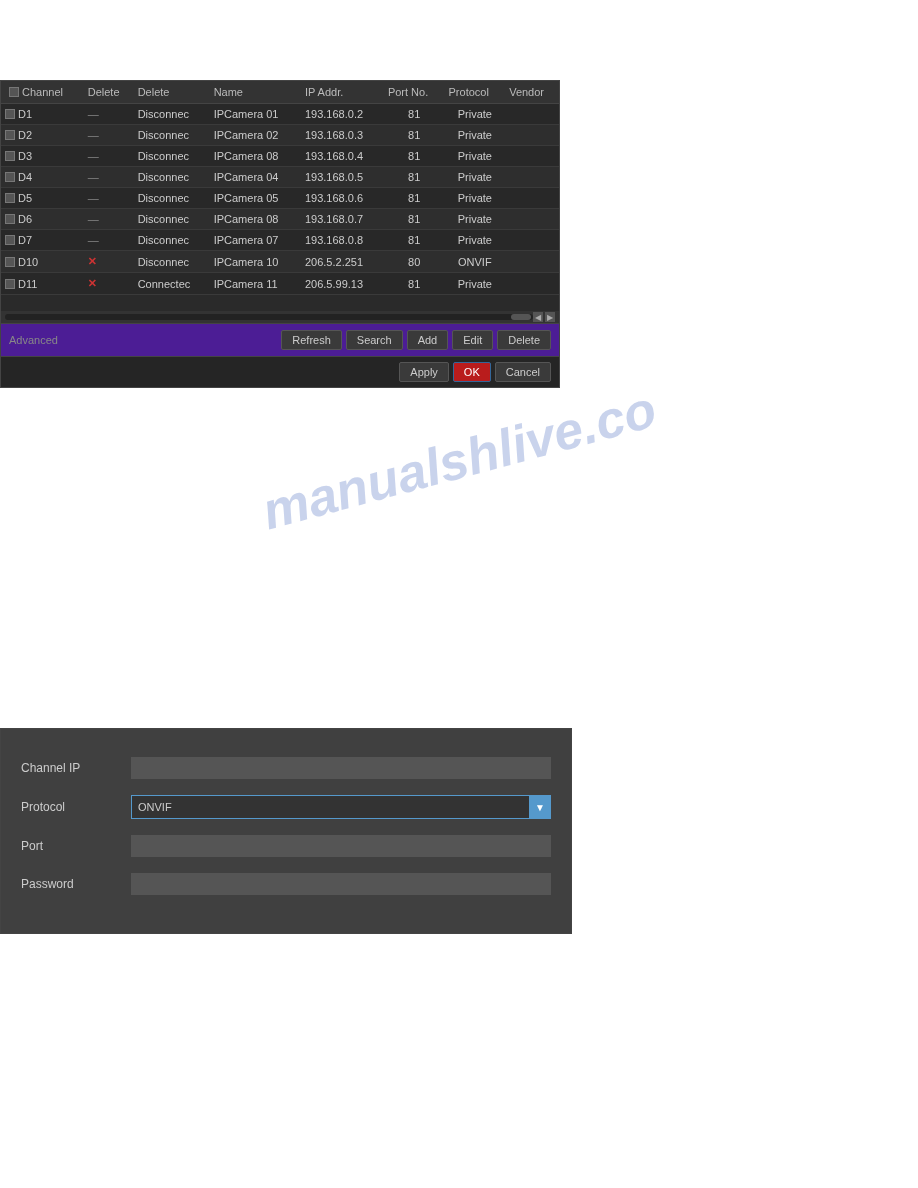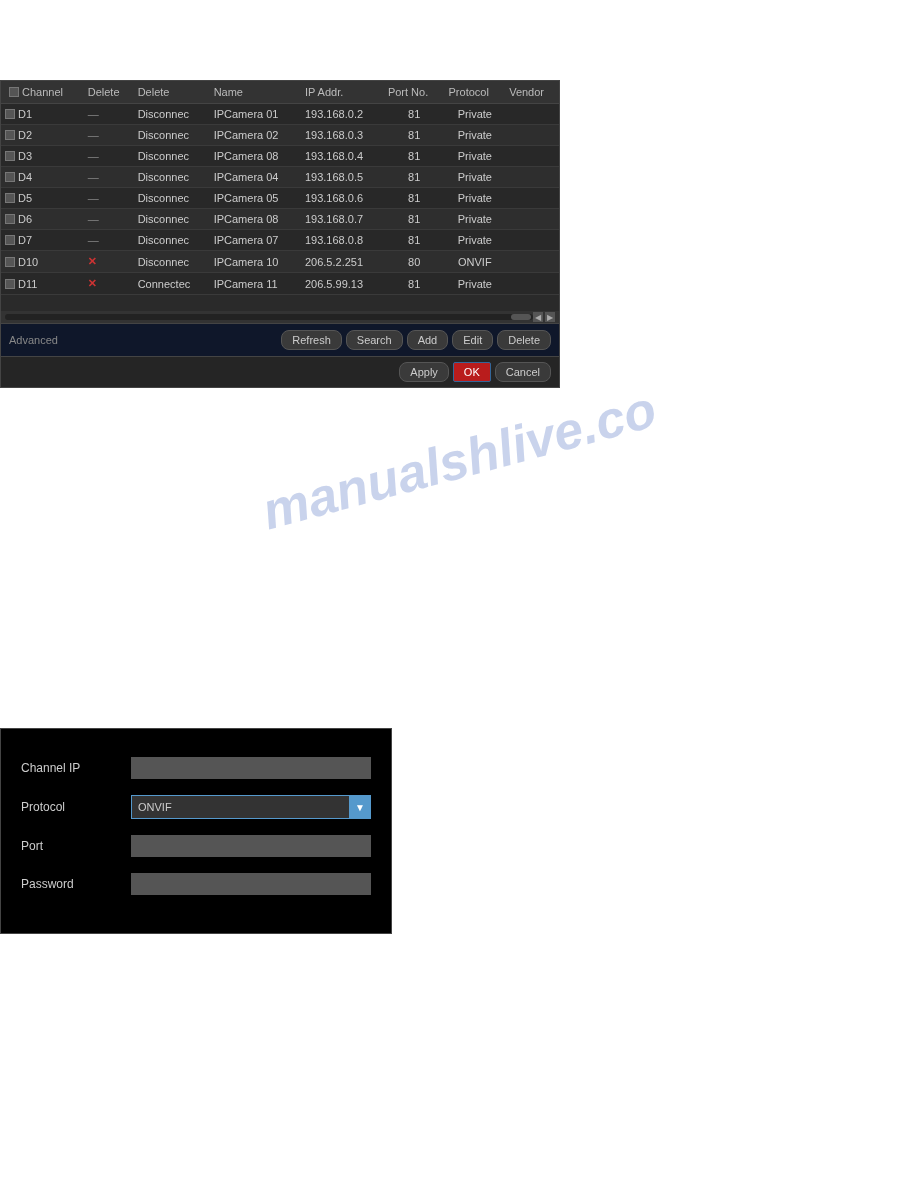--- a/index.html
+++ b/index.html
@@ -143,40 +143,40 @@
       display: flex;
       align-items: center;
       justify-content: center;
       font-size: 8px;
       color: #aaa;
       cursor: pointer;
     }
 
     
     .panel-toolbar {
-      background: #0f172a;
+      background: #4c1d95;
       border-top: 1px solid #444;
       padding: 6px 8px;
       display: flex;
       align-items: center;
       gap: 4px;
     }
 
     .toolbar-spacer {
       flex: 1;
     }
 
     .toolbar-btn {
       padding: 3px 10px;
       border: 1px solid #555;
       background: #3a3a3a;
       color: #ccc;
       cursor: pointer;
       font-size: 11px;
-      border-radius: 8px;
+      border-radius: 2px;
     }
 
     .toolbar-btn-accent {
       padding: 3px 10px;
       border: 1px solid #336699;
       background: #b91c1c;
       color: #fff;
       cursor: pointer;
       font-size: 11px;
       border-radius: 2px;
@@ -194,22 +194,22 @@
       border-top: 1px solid #444;
       padding: 5px 8px;
       display: flex;
       align-items: center;
       justify-content: flex-end;
       gap: 4px;
     }
 
     
     .form-panel {
-      width: 392px;
-      background: #000000;
+      width: 572px;
+      background: #404040;
       border: 1px solid #444;
       color: #ccc;
       font-size: 12px;
       padding: 20px 0 30px 0;
     }
 
     .form-row {
       display: flex;
       align-items: center;
       padding: 8px 20px;

